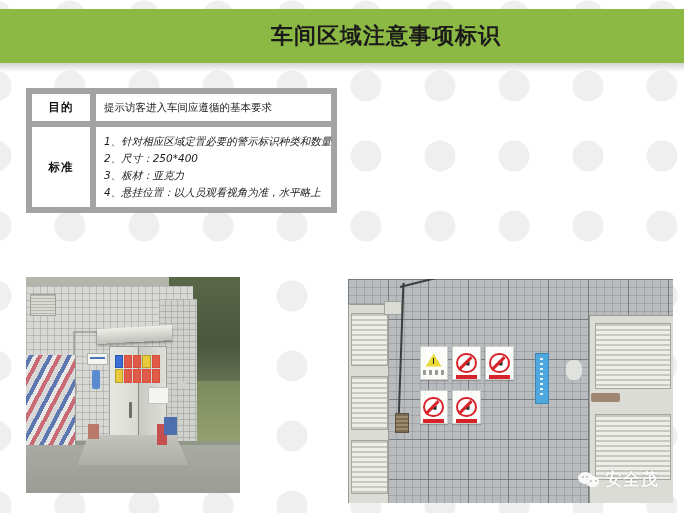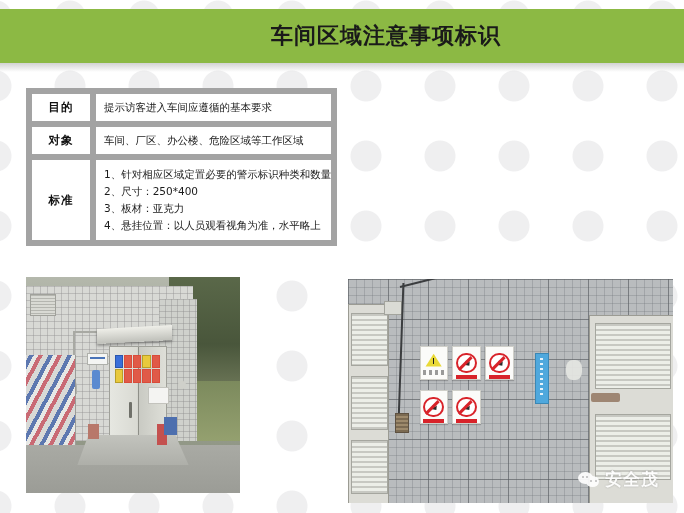--- a/index.html
+++ b/index.html
@@ -99,20 +99,21 @@
     font-size: 10.5px;
     color: #1b1b1b;
     padding: 6px 8px;
     line-height: 1.45;
     margin-top: 27px;
   }
   .std-list {
     margin: 0;
     padding: 0;
     list-style: none;
+    font-style: italic;
   }
   .std-list li {
     font-size: 10.5px;
     color: #1b1b1b;
     line-height: 17px;
     white-space: nowrap;
   }
 
   
   .photo {
@@ -418,24 +419,20 @@
   <div class="banner-shadow"></div>
   <div class="banner">
     <div class="banner-title">车间区域注意事项标识</div>
   </div>
 
   <table class="info-table">
     <tbody>
       <tr>
         <td class="lbl">目的</td>
         <td class="val">提示访客进入车间应遵循的基本要求</td>
-      </tr>
-      <tr>
-        <td class="lbl">对象</td>
-        <td class="val">车间、厂区、办公楼、危险区域等工作区域</td>
       </tr>
       <tr>
         <td class="lbl">标准</td>
         <td class="val">
           <ul class="std-list">
             <li>1、针对相应区域定置必要的警示标识种类和数量</li>
             <li>2、尺寸：250*400</li>
             <li>3、板材：亚克力</li>
             <li>4、悬挂位置：以人员观看视角为准，水平略上</li>
           </ul>

